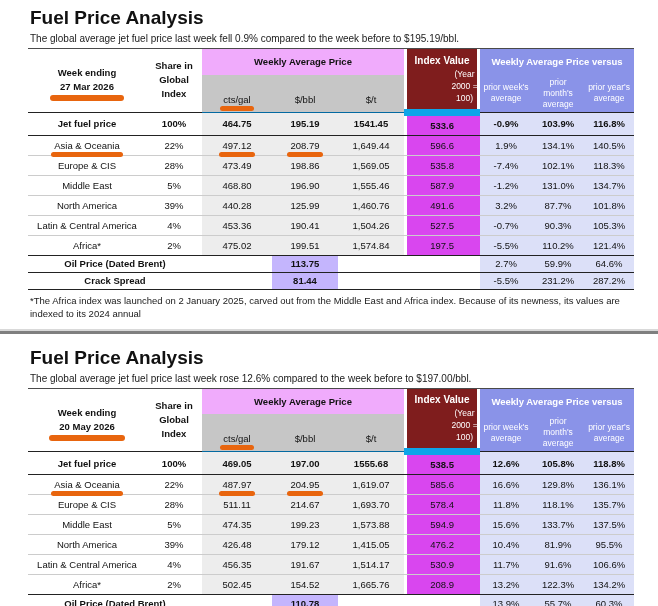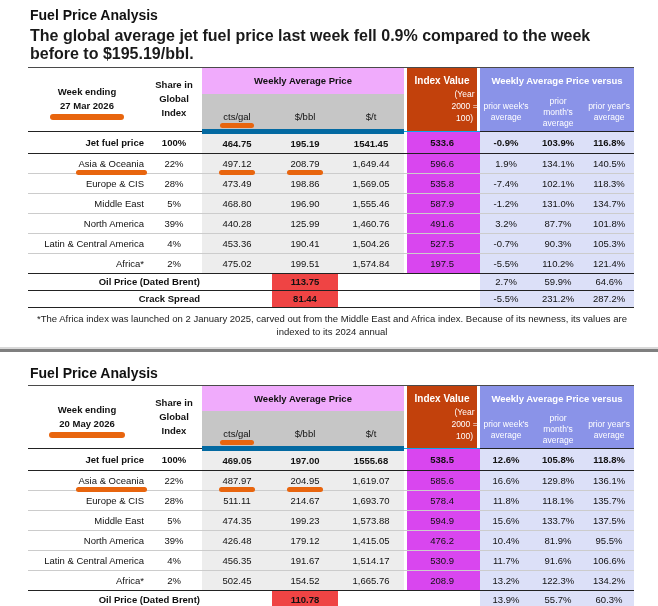--- a/index.html
+++ b/index.html
@@ -5,77 +5,77 @@
   * { box-sizing: border-box; }
   html, body { margin: 0; padding: 0; }
   body {
     width: 658px; height: 606px;
     background: #ffffff;
     font-family: "Liberation Sans", sans-serif;
     color: #111111;
   }
   .report { padding: 7px 24px 0 28px; }
   .report h1 {
-    font-size: 14px; font-weight: bold;
+    font-size: 19px; font-weight: bold;
     margin: 0 0 4px 2px; color: #111;
   }
   .subtitle {
-    font-size: 16px; margin: 0 0 4px 2px; color: #1a1a1a; font-weight: bold;
+    font-size: 10px; margin: 0 0 4px 2px; color: #1a1a1a;
   }
   table.price-table {
     width: 606px; border-collapse: collapse; table-layout: fixed;
     border-top: 1px solid #4a4a4a;
   }
   col.c1 { width: 118px; } col.c2 { width: 56px; }
   col.c3 { width: 70px; }  col.c4 { width: 66px; }
   col.c5 { width: 66px; }  col.c6 { width: 76px; }
   col.c7 { width: 52px; }  col.c8 { width: 52px; } col.c9 { width: 50px; }
 
   thead th { font-size: 9.5px; font-weight: bold; padding: 2px; text-align: center; vertical-align: middle; }
   thead tr.groups { height: 26px; }
   thead tr.units  { height: 28px; }
   th.h-week, th.h-share { background: #ffffff; border-bottom: 1px solid #222; }
   th.h-week div, th.h-share div { line-height: 14px; }
   th.h-price { background: #f0abfc; color: #111; }
-  th.h-unit  { background: #c6c6c6; color: #111; font-weight: normal; border-bottom: 5px solid #0369a1; vertical-align: bottom; padding-bottom: 7px; }
+  th.h-unit  { background: #c6c6c6; color: #111; font-weight: normal; border-bottom: 1px solid #0369a1; vertical-align: bottom; padding-bottom: 7px; }
   th.h-index {
-    background: #c2410c; color: #ffffff; border-bottom: 1px solid #0ea5e9;
+    background: #7f1d1d; color: #ffffff; border-bottom: 7px solid #0ea5e9;
     box-shadow: inset 3px 0 0 #ffffff, inset -3px 0 0 #ffffff;
   }
   th.h-index .ix1 { font-weight: bold; font-size: 10px; line-height: 14px; }
   th.h-index .ix2 { font-weight: normal; font-size: 8.5px; line-height: 12px; margin-left: 45px; }
   th.h-versus { background: #8a93e8; color: #ffffff; }
   th.h-vs {
     background: #8a93e8; color: #ffffff; font-weight: normal; font-size: 8.5px;
     border-bottom: 1px solid #222; vertical-align: middle;
   }
   th.h-vs div { line-height: 11px; }
 
   tbody td { font-size: 9.5px; text-align: center; padding: 4px 2px; vertical-align: middle; }
-  td.c-label { text-align: right; padding-left: 2px; }
+  td.c-label { text-align: center; padding-left: 2px; }
   td.c-cts, td.c-bbl, td.c-t { background: #ededed; }
   td.c-index { background: #d946ef; box-shadow: inset 3px 0 0 #ffffff; }
   td.c-wk, td.c-mo, td.c-yr { background: #dce0f8; }
   tr.row-total td { font-weight: bold; border-bottom: 1px solid #222; }
   tr.row-region td { border-bottom: 1px solid #cccccc; }
   tr.row-last td { border-bottom: 1px solid #222; }
   tr.row-extra td { border-bottom: 1px solid #222; padding: 2.5px 2px; }
   tr.row-extra td.c-label { font-weight: bold; margin-top: 16px; }
-  tr.row-extra td.c-bbl-x { background: #ef4444; font-weight: bold; }
+  tr.row-extra td.c-bbl-x { background: #c4b5fd; font-weight: bold; }
   tr.row-extra td.c-wk, tr.row-extra td.c-mo, tr.row-extra td.c-yr { font-weight: normal; }
 
   .pill { display: inline-block; position: relative; }
   .pill::after {
     content: ""; position: absolute; left: -3px; right: -3px; top: 100%;
     margin-top: 1px; height: 5px; border-radius: 3px; background: #e8650e;
   }
   .pill-date::after { left: -10px; right: -10px; height: 6px; }
 
   .footnote { margin: 4px 0 0 2px; }
-  .footnote p { margin: 0; font-size: 9.5px; line-height: 13.5px; color: #1a1a1a; text-align: center; }
+  .footnote p { margin: 0; font-size: 9.5px; line-height: 13.5px; color: #1a1a1a; }
   .footnote p + p { padding-left: 4px; }
 
   .divider {
     width: 658px; height: 5px; background: #7f7f7f;
     border-top: 2px solid #d9d9d9; margin-top: 8px;
   }
   .report + .divider + .report { padding-top: 13px; }
 </style>
 </head>
 <body>
@@ -232,20 +232,21 @@
   </table>
   <div class="footnote">
     <p>*The Africa index was launched on 2 January 2025, carved out from the Middle East and Africa index. Because of its newness, its values are indexed to its 2024 annual</p>
   </div>
 </section>
 
 <div class="divider"></div>
 
 <section class="report">
   <h1>Fuel Price Analysis</h1>
+  <p class="subtitle">The global average jet fuel price last week rose 12.6% compared to the week before to $197.00/bbl.</p>
   <table class="price-table">
     <colgroup>
       <col class="c1">
         <col class="c2">
         <col class="c3">
         <col class="c4">
         <col class="c5">
       <col class="c6">
         <col class="c7">
         <col class="c8">

